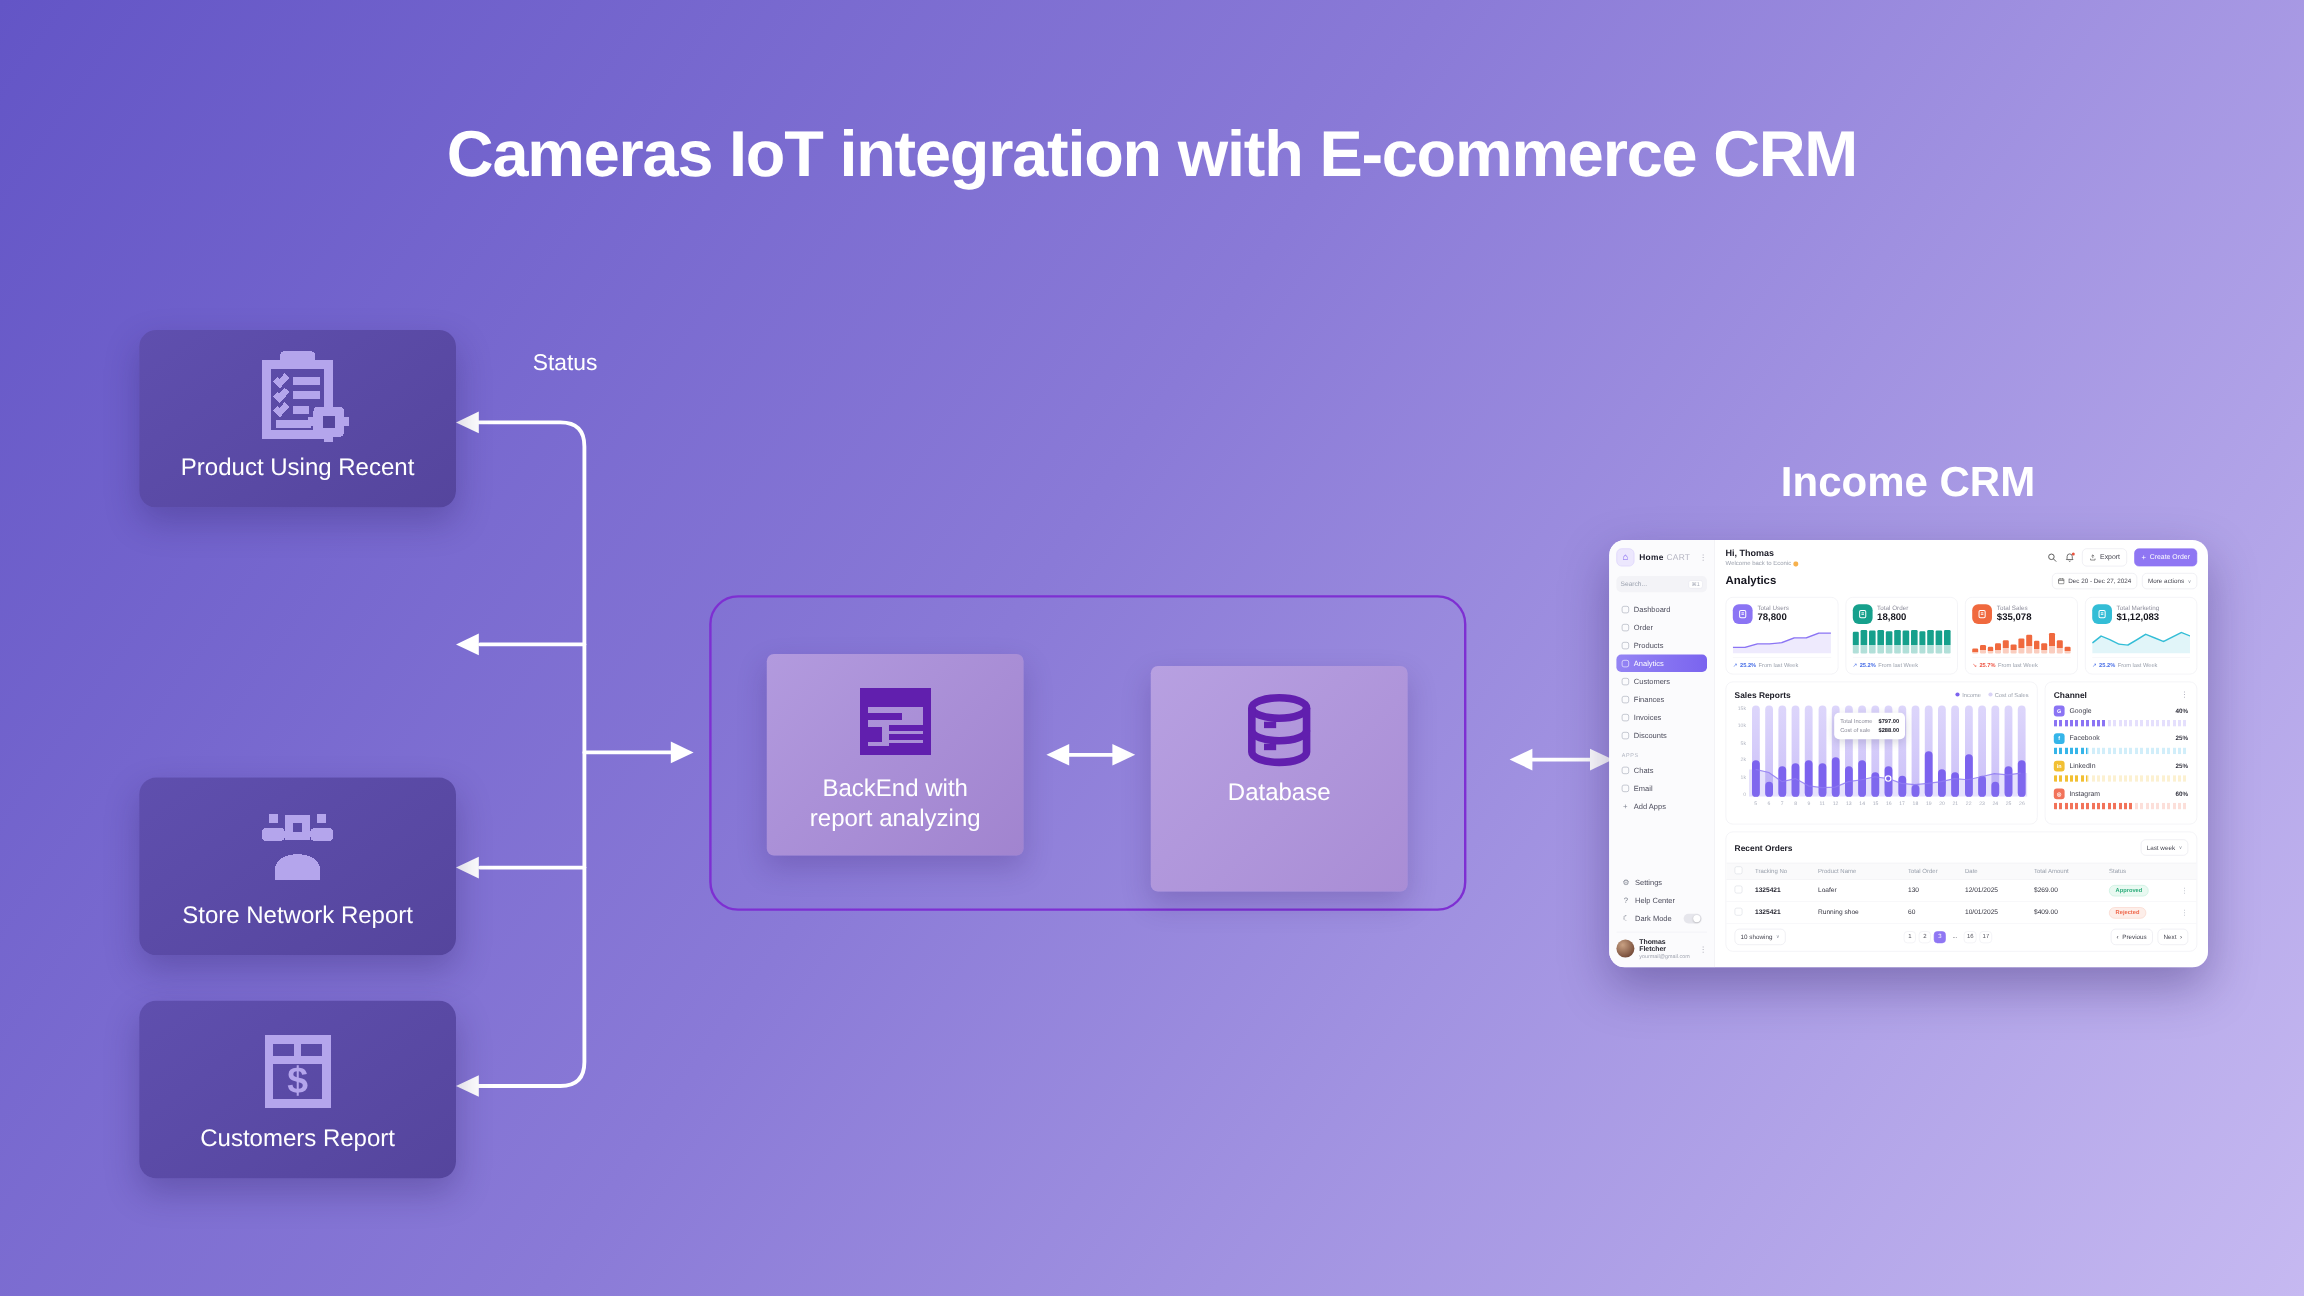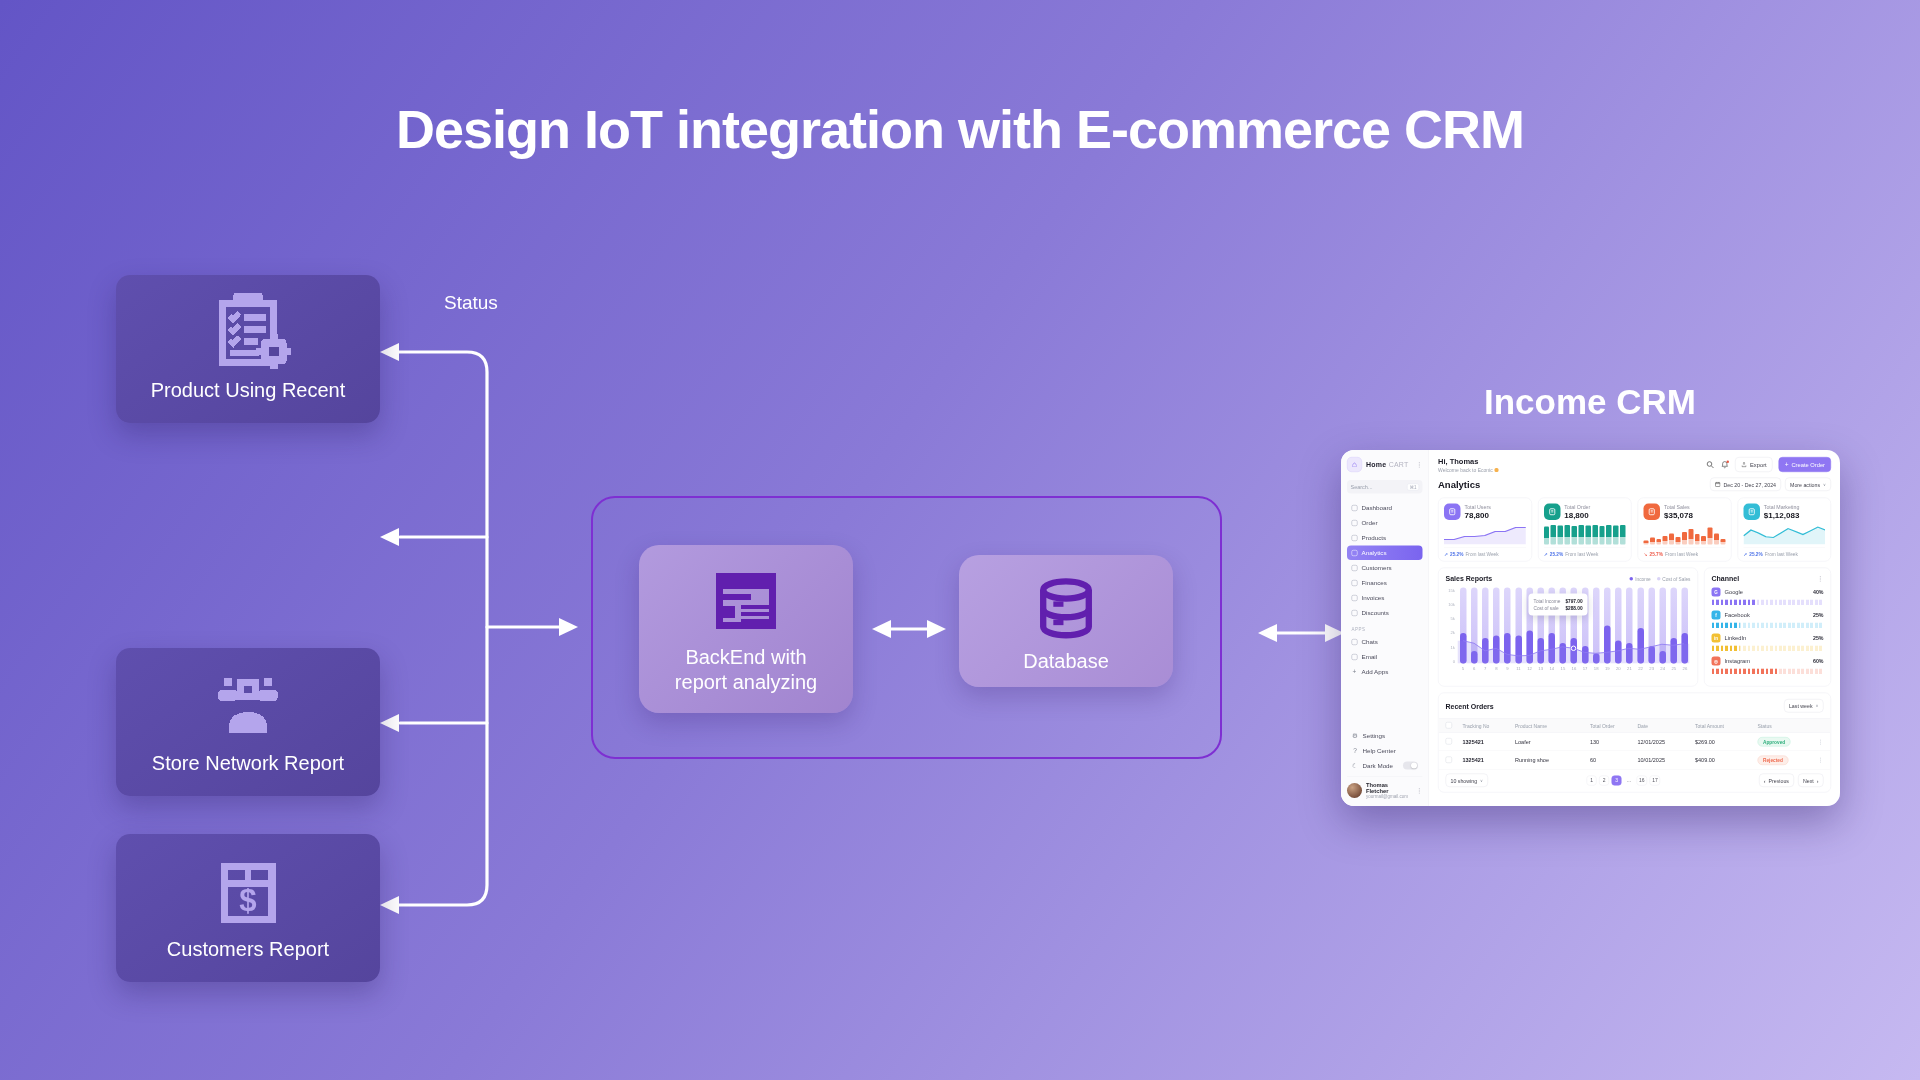--- a/index.html
+++ b/index.html
@@ -21,25 +21,25 @@
     display:flex; flex-direction:column; align-items:center; justify-content:flex-start; padding-top:14px; }
   .iot-box svg { width:88px; height:88px; }
   .b1{top:275px}.b2{top:462px}.b3{top:648px}.b4{top:834px}
   .iot-label { color:#fff; font-size:20px; margin-top:2px; }
 
   .server-frame { position:absolute; left:591px; top:496px; width:631px; height:263px;
     border:2.5px solid #7e2fd2; border-radius:24px; }
   .server-pill { position:absolute; left:841px; top:468px; width:185px; height:56px; border-radius:28px;
     background:linear-gradient(180deg,#8a3ce0,#7226c9); box-shadow:0 8px 18px rgba(60,10,120,.3);
     display:flex; align-items:center; justify-content:center; color:#fff; font-size:25px; font-weight:700; }
-  .node { position:absolute; border-radius:20px; display:flex; flex-direction:column; align-items:center;
+  .node { position:absolute; border-radius:6px; display:flex; flex-direction:column; align-items:center;
     box-shadow:0 10px 24px rgba(50,25,100,.22); }
   .node.backend { left:639px; top:545px; width:214px; height:168px;
     background:linear-gradient(135deg,#b29ade,#a184cf); padding-top:14px; }
-  .node.database { left:959px; top:555px; width:214px; height:132px;
+  .node.database { left:959px; top:555px; width:214px; height:188px;
     background:linear-gradient(135deg,#b7a0e1,#a98dd5); padding-top:16px; }
   .node svg { width:84px; height:84px; }
   .node.database svg { width:76px; height:76px; }
   .node-label { color:#fff; font-size:20px; text-align:center; line-height:1.25; margin-top:2px; }
 
   .admin-label { position:absolute; left:1440px; top:382px; width:300px; text-align:center;
     color:#fff; font-size:35px; font-weight:700; }
 
   
   .crm-window { position:absolute; left:1341px; top:450px; width:499px; height:356px;
@@ -165,21 +165,21 @@
     color:#55555f; display:flex; align-items:center; justify-content:center; padding:0 4px; background:#fff; }
   .page.active { background:#8f76f3; border-color:#8f76f3; color:#fff; }
   .page.dots { border:none; }
   .pn { display:flex; gap:8px; }
 </style>
 </head>
 <body>
 
 <div class="canvas">
 
-  <h1 class="title">Design IoT integration with E-commerce CRM</h1>
+  <h1 class="title">Cameras IoT integration with E-commerce CRM</h1>
 
   <svg class="flow" viewBox="0 0 1920 1080">
     <path d="M 398 352 L 467 352 Q 487 352 487 372 L 487 885 Q 487 905 467 905 L 398 905"></path>
     <path d="M 487 537 L 400 537"></path>
     <path d="M 487 723 L 400 723"></path>
     <path d="M 487 627 L 560 627"></path>
     <polygon points="380,352 399,343 399,361"></polygon>
     <polygon points="380,537 399,528 399,546"></polygon>
     <polygon points="380,723 399,714 399,732"></polygon>
     <polygon points="380,905 399,896 399,914"></polygon>

